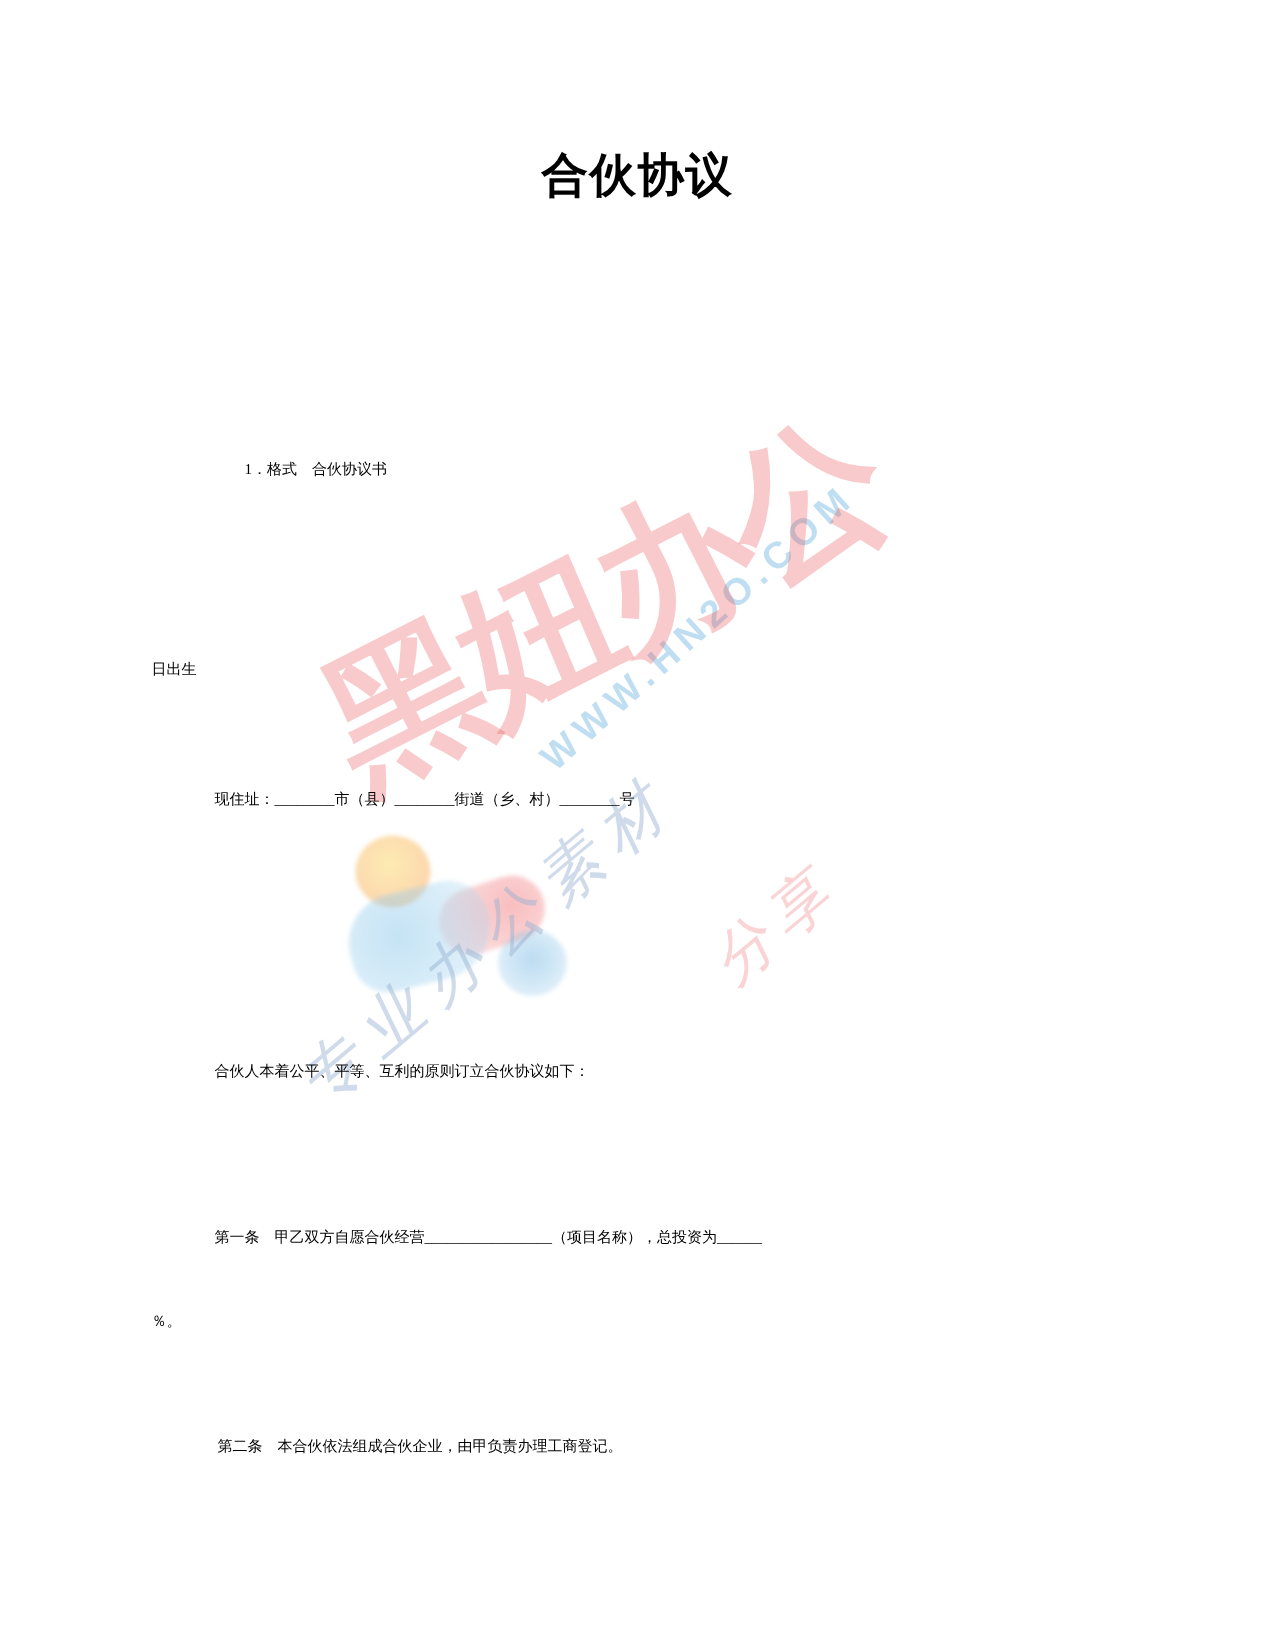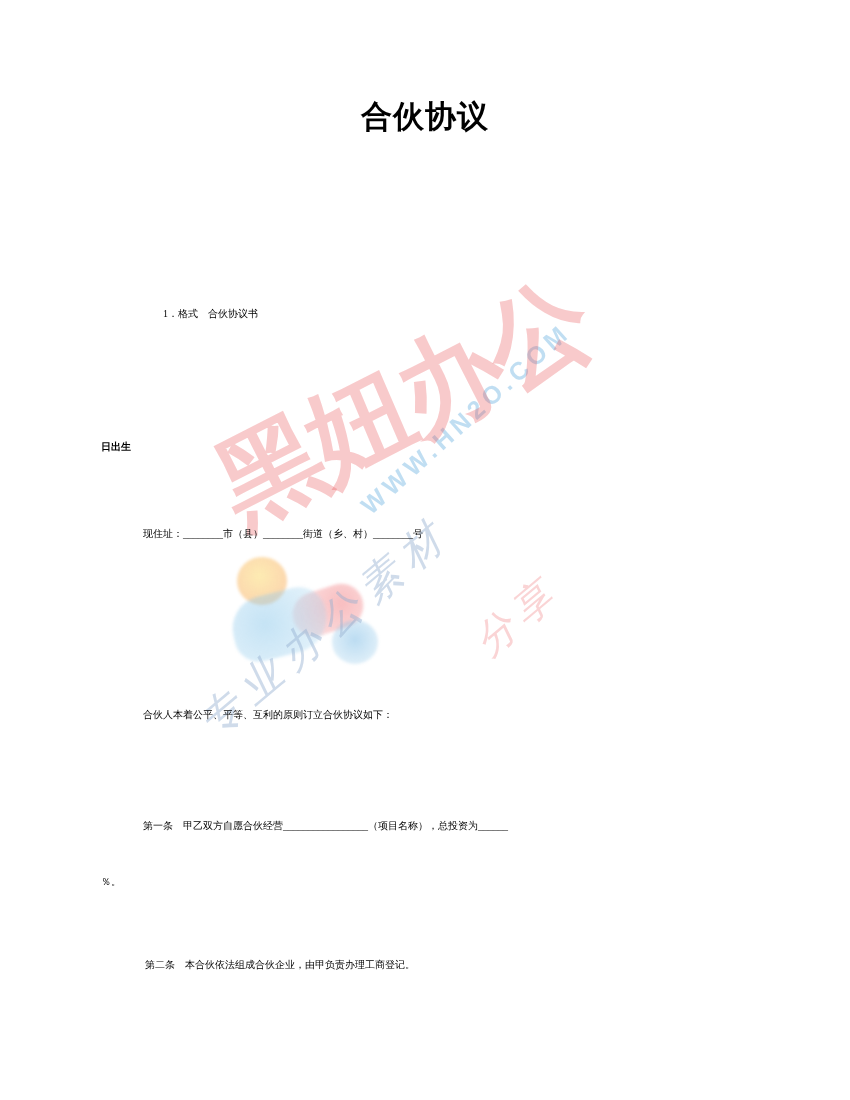--- a/index.html
+++ b/index.html
@@ -20,21 +20,21 @@
     color:#000;
     letter-spacing:1px;
   }
   .line{
     position:absolute;
     font-size:10px;line-height:22px;color:#000;
     white-space:pre;
   }
   .l-p1   {left:163px;top:303px;}
   .l-p2a  {left:143px;top:391px;}
-  .l-p2b  {left:101px;top:436px;font-weight:bold;}
+  .l-p2b  {left:101px;top:436px;}
   .l-p3   {left:143px;top:523px;}
   .l-p4   {left:143px;top:610px;}
   .l-p5   {left:143px;top:704px;}
   .l-p6a  {left:143px;top:781px;margin-top:34px;}
   .l-p6b  {left:101px;top:826px;}
   .l-p6c  {left:101px;top:871px;}
   .l-p7   {left:145px;top:954px;}
 
   
   .wmlayer{position:absolute;inset:0;z-index:1;pointer-events:none;}

